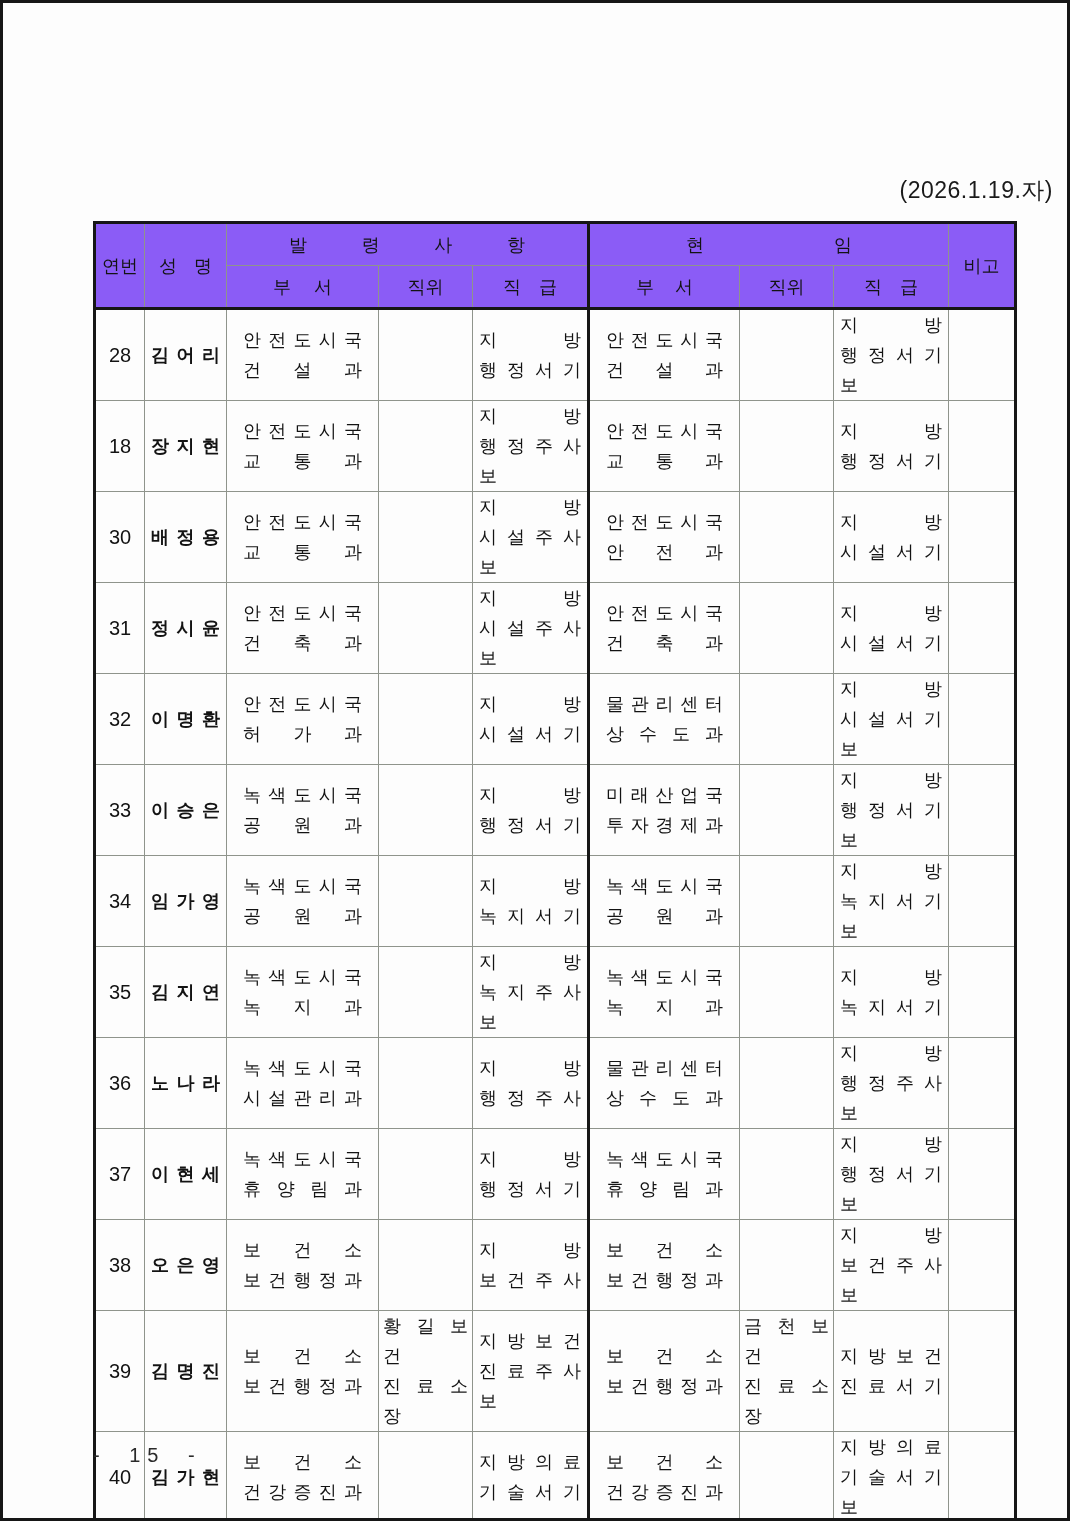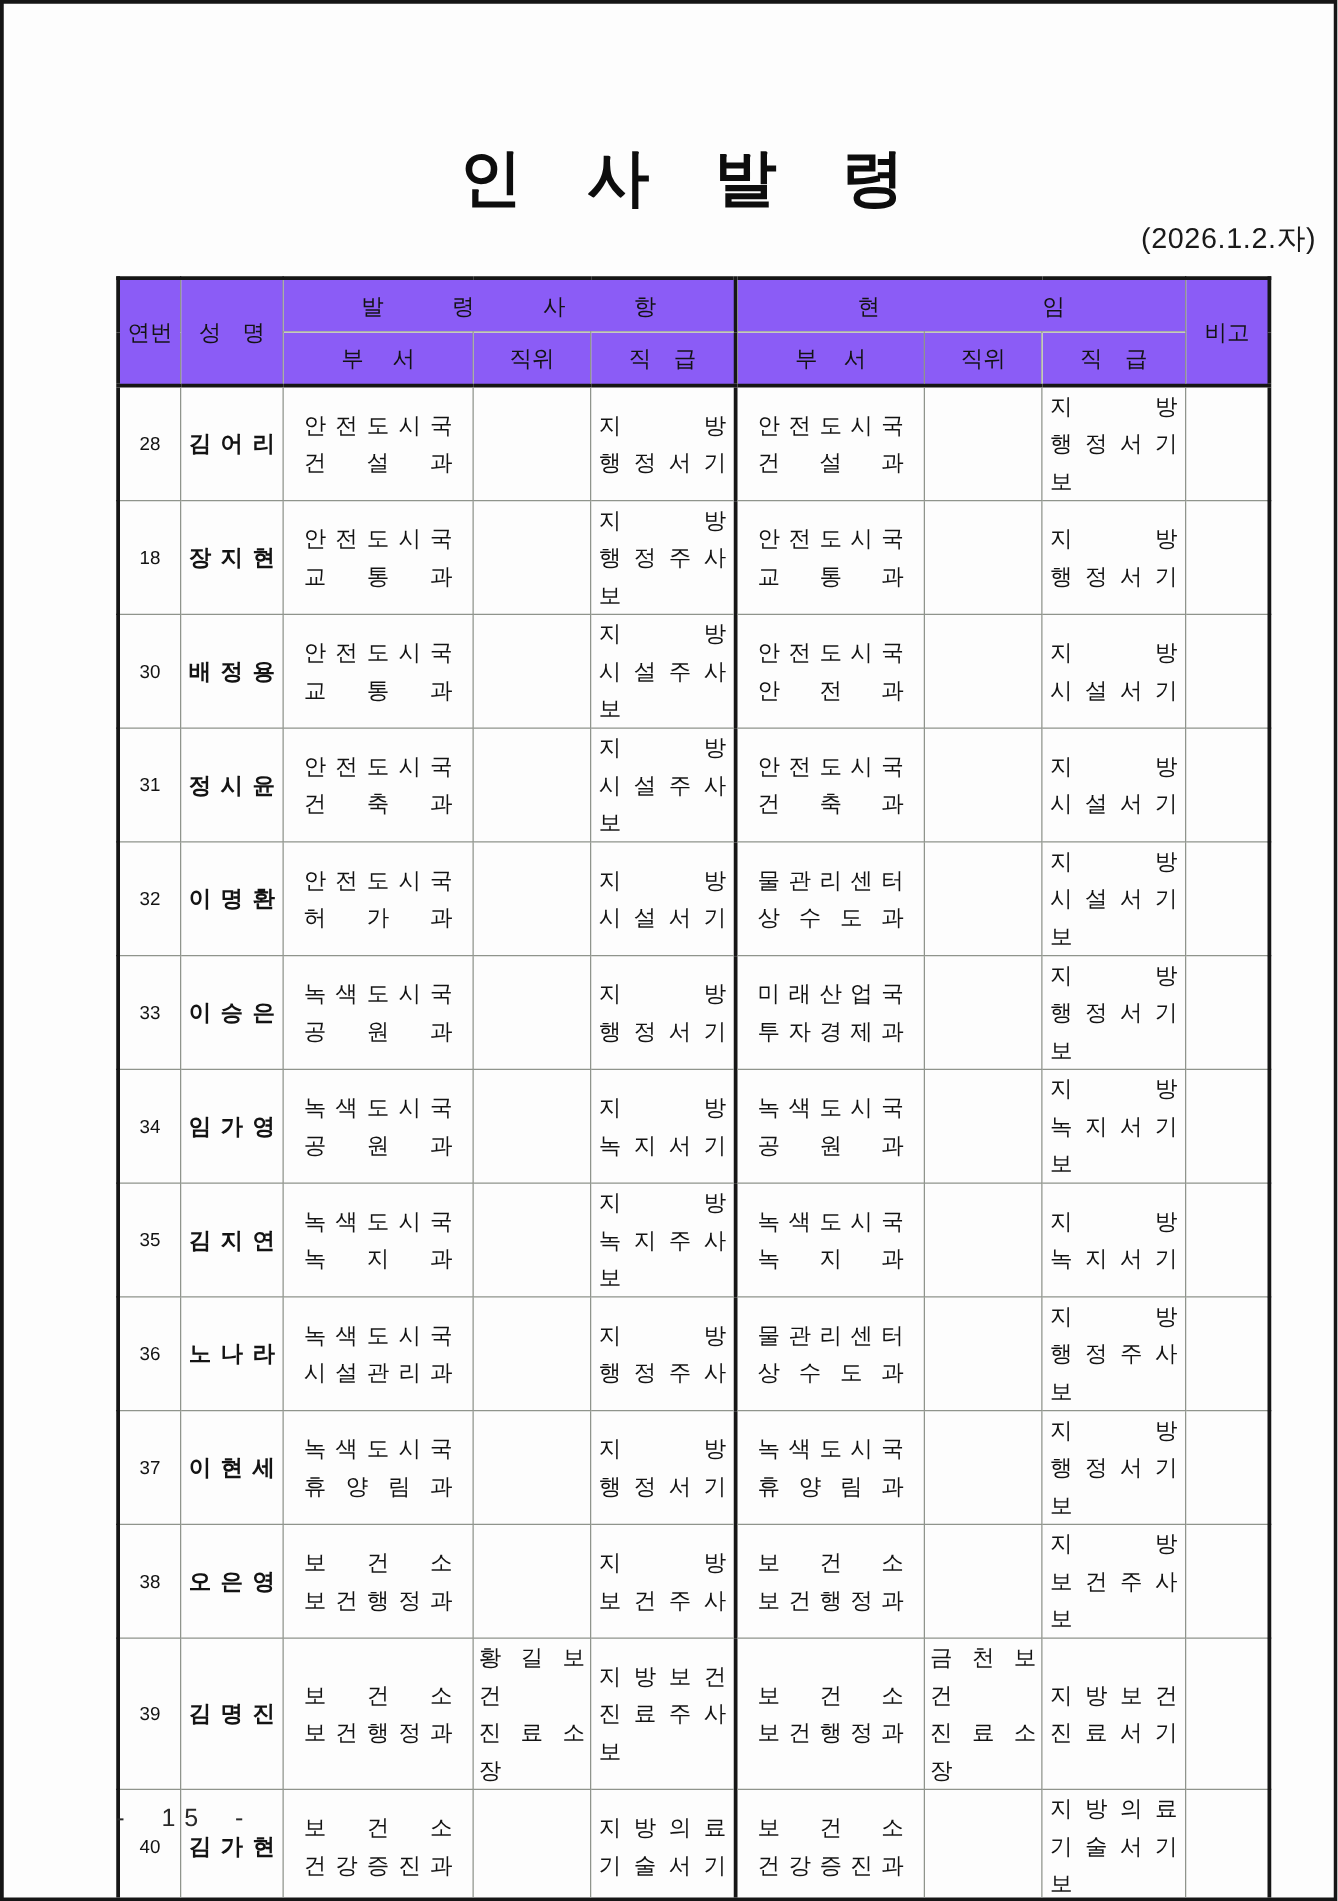--- a/index.html
+++ b/index.html
@@ -43,39 +43,38 @@
   .jl { text-align:justify; text-align-last:justify; -moz-text-align-last:justify; line-height:30px; }
   th.jl { line-height:normal; }
   .h-name  { padding:0 14px;font-family:Liberation Mono, monospace; }
   .h-gnew  { padding:0 62px; }
   .h-gcur  { padding:0 96px; }
   .h-dept  { padding:0 46px; }
   .h-grade { padding:0 30px; }
   .bk-b { border-bottom:3px solid #161616 !important; }
   .bk-l { border-left:3px solid #161616 !important; }
   .apt tbody tr { height:80.5px; }
-  td.c-no   { text-align:center; font-size:15px; }
+  td.c-no   { text-align:center; font-size:20px; }
   td.c-name { font-weight:700; padding:13px 6px;margin-left:24px; }
   td.c-dept { padding:0 16px;margin-top:30px; }
   td.c-pos  { padding:0 4px; }
   td.c-grade{ padding:0 6px; }
   .pageno {
     position:absolute; left:90px; top:1441px; width:921px;
     text-align:left; font-size:20px;
     letter-spacing:7px; word-spacing:10px;
     color:#2a2a2a;
   }
 </style>
 </head>
 <body>
 
 <div class="page">
 
-  <div class="title">인 사 발 령</div>
-  <div class="date">(2026.1.2.자)</div>
+  <div class="date">(2026.1.19.자)</div>
 
   <table class="apt">
     <colgroup>
       <col style="width:50px">
         <col style="width:82px">
       <col style="width:152px">
         <col style="width:94px">
         <col style="width:116px">
       <col style="width:151px">
         <col style="width:94px">

